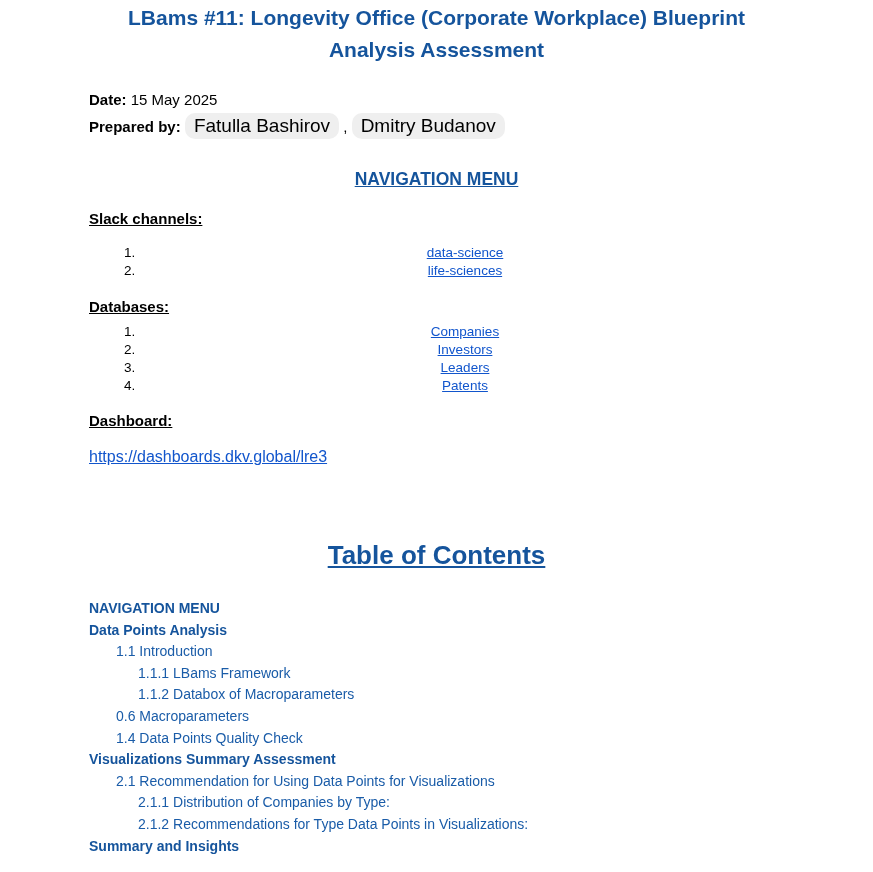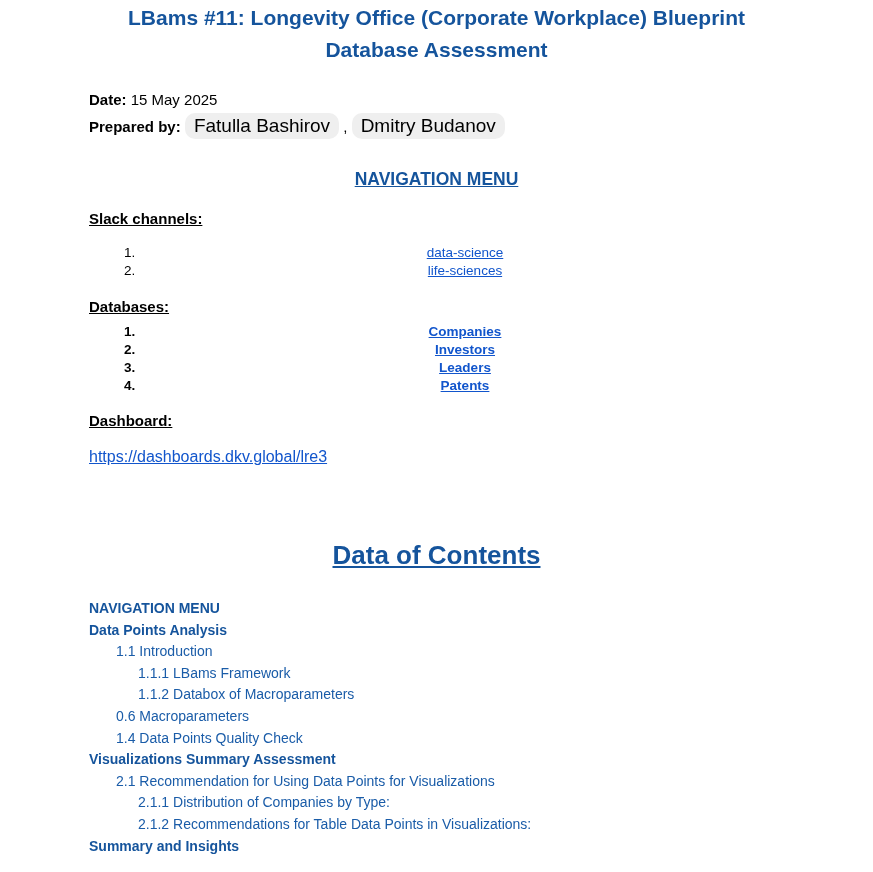--- a/index.html
+++ b/index.html
@@ -56,21 +56,21 @@
   ol.link-list {
     list-style: decimal;
     margin-left: 24px;
     padding-left: 26px;
     font-size: 13.5px;
     line-height: 18px;
     color: #000000;
     text-align: center;
   }
   ol.list-slack     { margin-top: 17px; margin-bottom: 0; }
-  ol.list-databases { margin-top: 8px;  margin-bottom: 0; font-weight: bold; }
+  ol.list-databases { margin-top: 8px;  margin-bottom: 0; }
   ol.link-list li { padding-left: 7px; }
 
   a.doc-link {
     color: var(--link-blue, #1155CC);
     text-decoration: underline;
     cursor: pointer;
   }
   .dashboard-url {
     display: inline-block;
     margin-top: 19px;
@@ -98,21 +98,21 @@
   .toc-entry.lvl1 { padding-left: 27px; }
   .toc-entry.lvl2 { padding-left: 49px; }
 </style>
 </head>
 <body>
 
 <div class="page">
 
   <div class="doc-title">
     <div>LBams #11: Longevity Office (Corporate Workplace) Blueprint</div>
-    <div>Database Assessment</div>
+    <div>Analysis Assessment</div>
   </div>
 
   <div class="meta-block">
     <div class="meta-line"><span class="label">Date:</span><span> 15 May 2025</span></div>
     <div class="meta-line prepared-line">
       <span class="label">Prepared by:</span>
       <span class="chip">Fatulla Bashirov</span>
       <span class="chip-sep">,</span>
       <span class="chip">Dmitry Budanov</span>
     </div>
@@ -130,30 +130,30 @@
   <ol class="link-list list-databases">
     <li><a class="doc-link">Companies</a></li>
     <li><a class="doc-link">Investors</a></li>
     <li><a class="doc-link">Leaders</a></li>
     <li><a class="doc-link">Patents</a></li>
   </ol>
 
   <div class="section-heading section-dashboard">Dashboard:</div>
   <a class="doc-link dashboard-url">https://dashboards.dkv.global/lre3</a>
 
-  <div class="toc-heading">Data of Contents</div>
+  <div class="toc-heading">Table of Contents</div>
 
   <div class="toc">
     <div class="toc-entry lvl0 bold">NAVIGATION MENU</div>
     <div class="toc-entry lvl0 bold">Data Points Analysis</div>
     <div class="toc-entry lvl1">1.1 Introduction</div>
     <div class="toc-entry lvl2">1.1.1 LBams Framework</div>
     <div class="toc-entry lvl2">1.1.2 Databox of Macroparameters</div>
     <div class="toc-entry lvl1">0.6 Macroparameters</div>
     <div class="toc-entry lvl1">1.4 Data Points Quality Check</div>
     <div class="toc-entry lvl0 bold">Visualizations Summary Assessment</div>
     <div class="toc-entry lvl1">2.1 Recommendation for Using Data Points for Visualizations</div>
     <div class="toc-entry lvl2">2.1.1 Distribution of Companies by Type:</div>
-    <div class="toc-entry lvl2">2.1.2 Recommendations for Table Data Points in Visualizations:</div>
+    <div class="toc-entry lvl2">2.1.2 Recommendations for Type Data Points in Visualizations:</div>
     <div class="toc-entry lvl0 bold">Summary and Insights</div>
   </div>
 
 </div>
 
 </body></html>

